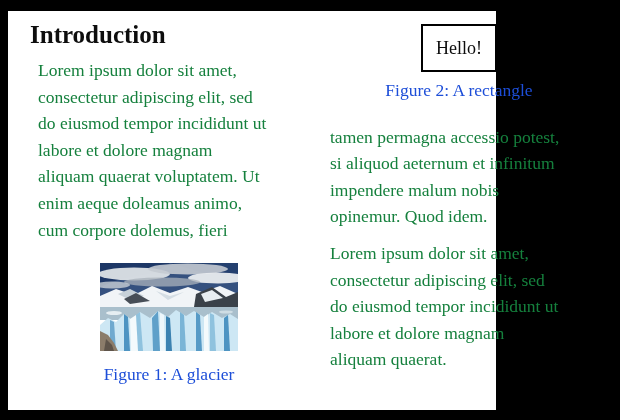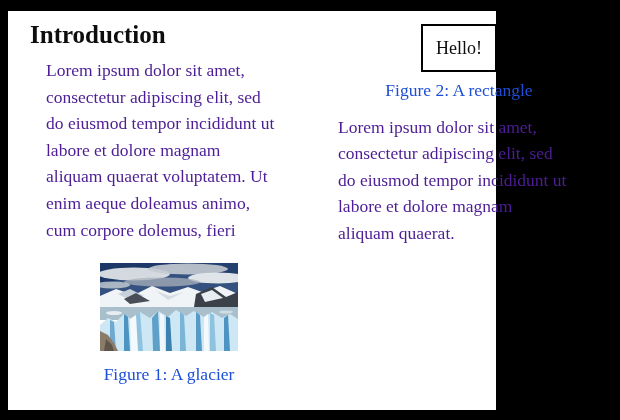--- a/index.html
+++ b/index.html
@@ -32,25 +32,25 @@
     width: 274px;
   }
   h1.heading {
     margin: 0;
     font-size: 25px;
     line-height: 32px;
     font-weight: 700;
     color: #0d0d0d;
   }
   .body-text {
-    margin: 16px;
+    margin: 8px;
     font-size: 17.5px;
     line-height: 26.6px;
     white-space: pre-line;
-    color: #4c1d95;
+    color: #15803d;
   }
   .col-left .body-text { margin-top: 6px; }
   .figure1 {
     margin: 20px 0 6px 0;
     text-align: center;
   }
   .figure1 svg { display: block; margin: 0 auto; }
   .figcaption {
     font-size: 17.5px;
     line-height: 26.6px;
@@ -138,20 +138,24 @@
         </svg>
         <figcaption class="figcaption">Figure 1: A glacier</figcaption>
       </figure>
     </div>
 
     <div class="col-right">
       <figure class="figure2">
         <span class="hello-box">Hello!</span>
         <figcaption class="figcaption">Figure 2: A rectangle</figcaption>
       </figure>
+      <p class="body-text para1">tamen permagna accessio potest,
+si aliquod aeternum et infinitum
+impendere malum nobis
+opinemur. Quod idem.</p>
       <p class="body-text para2">Lorem ipsum dolor sit amet,
 consectetur adipiscing elit, sed
 do eiusmod tempor incididunt ut
 labore et dolore magnam
 aliquam quaerat.</p>
     </div>
 
   </div>
 </div>
 

